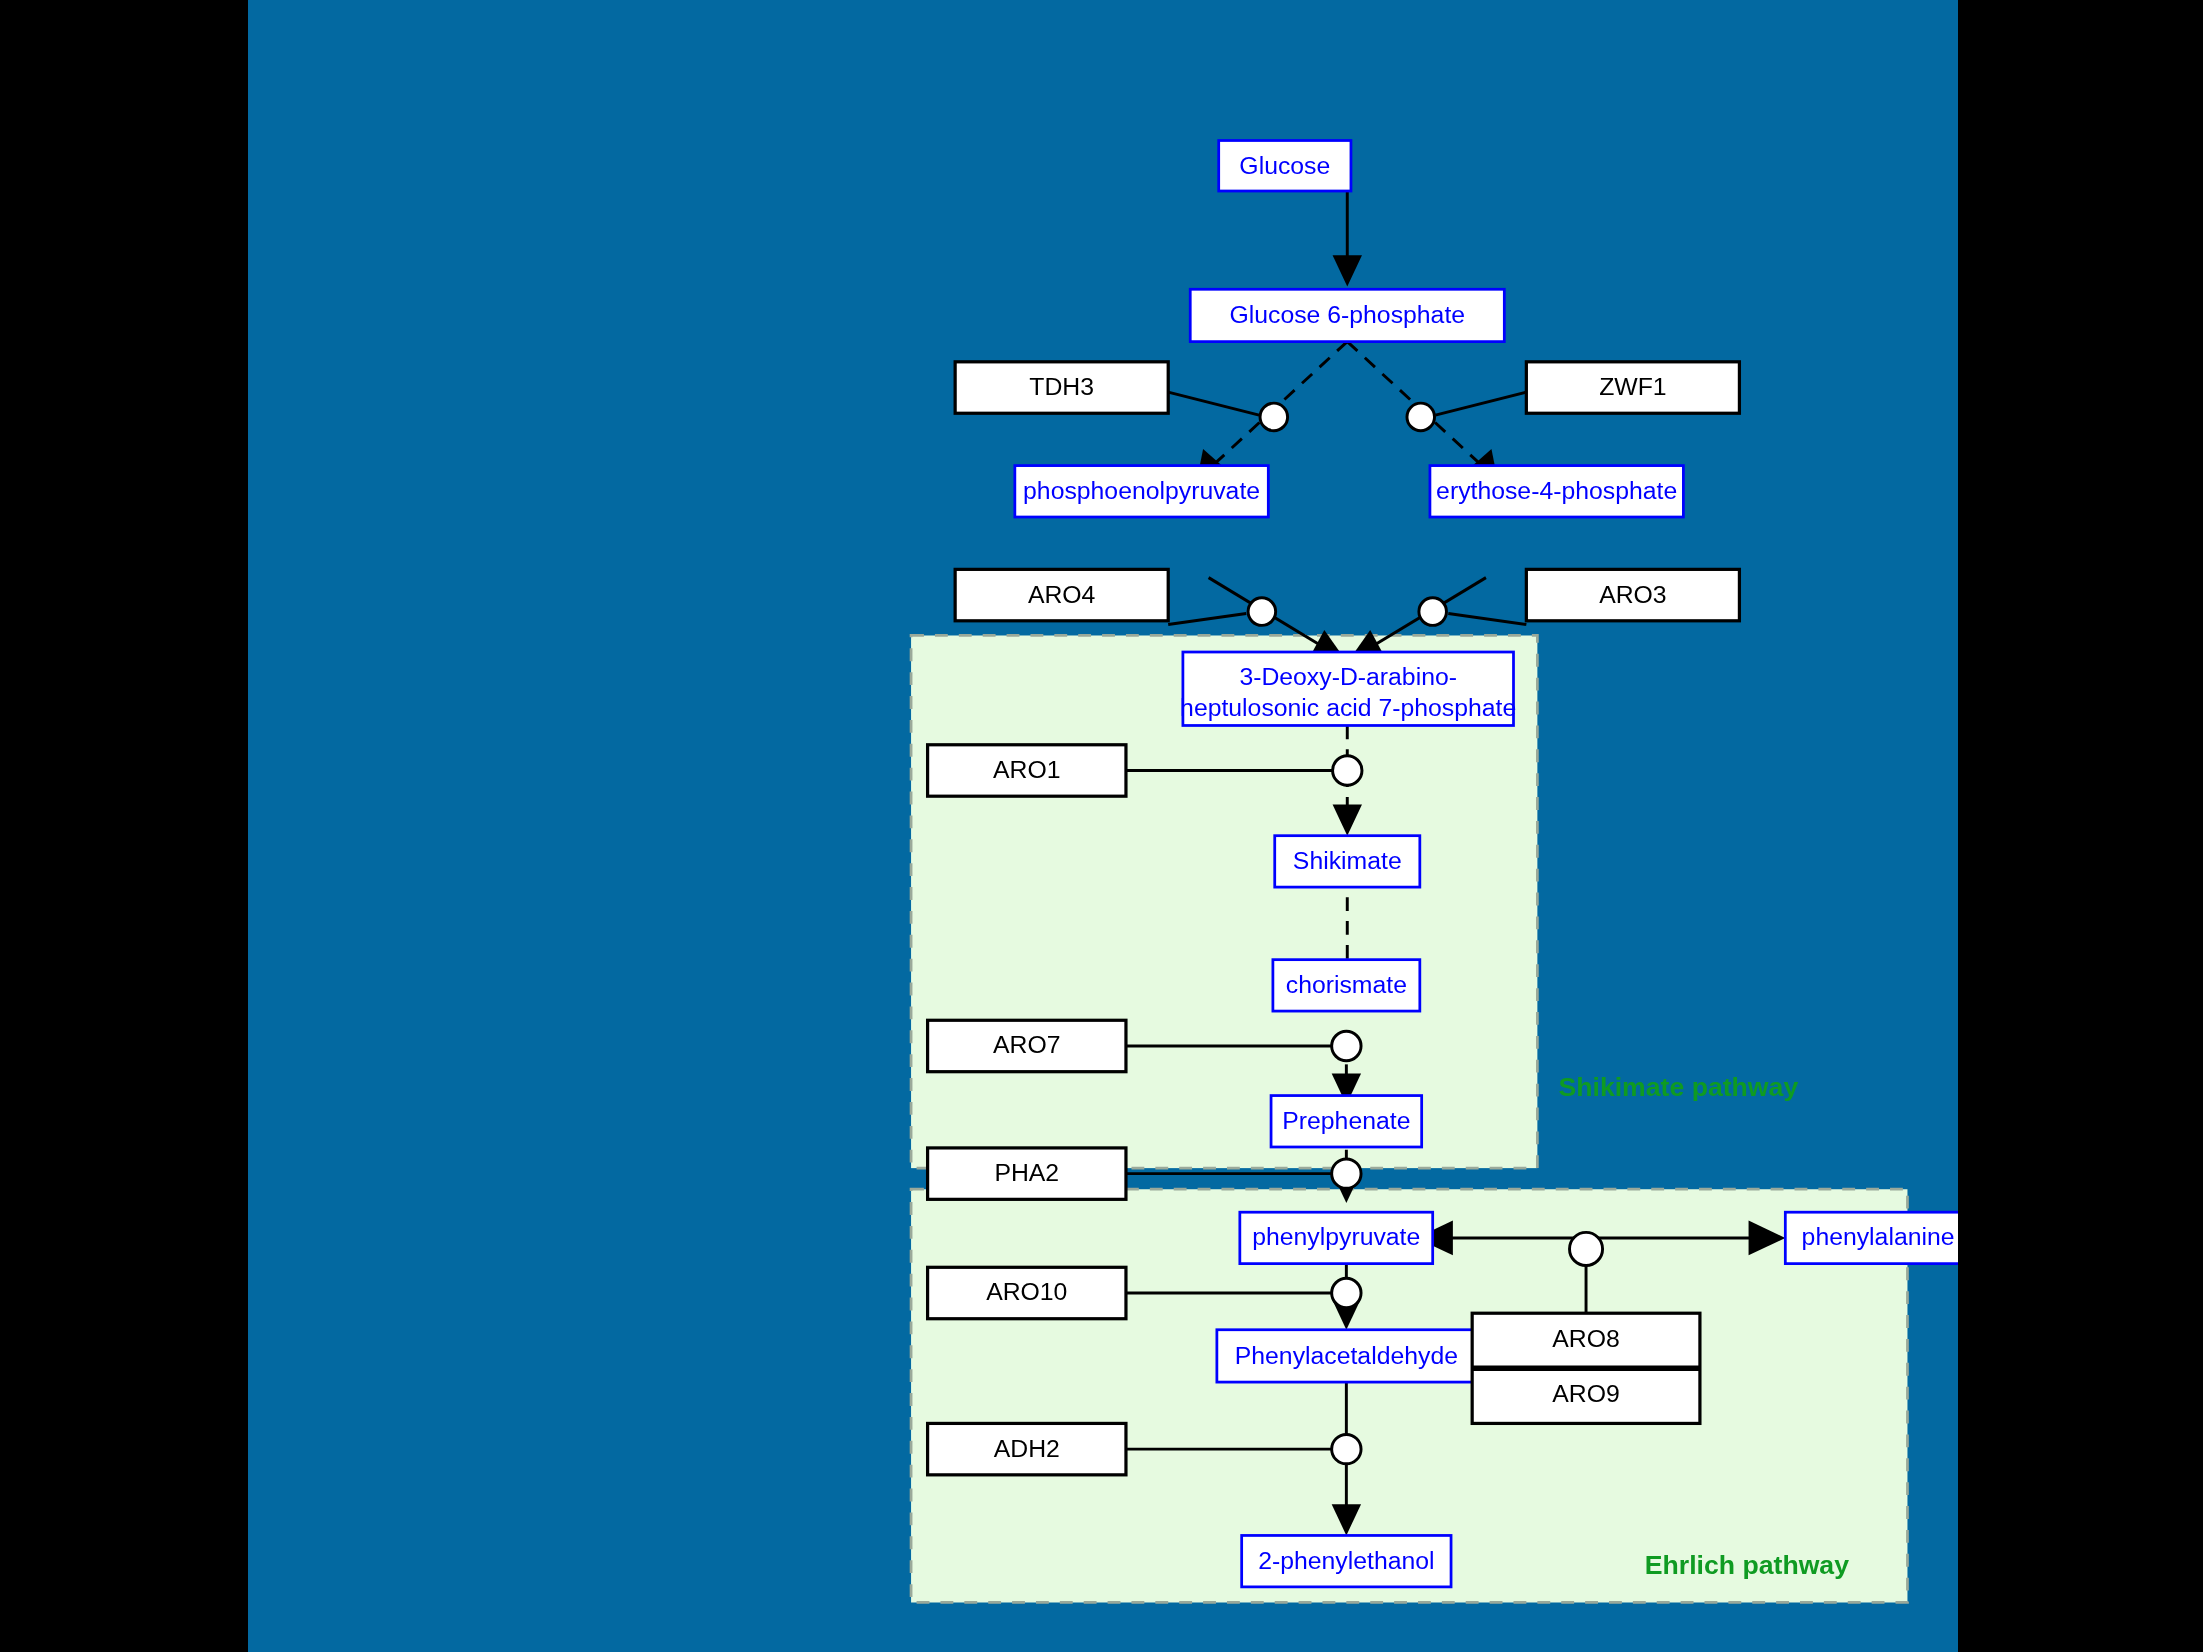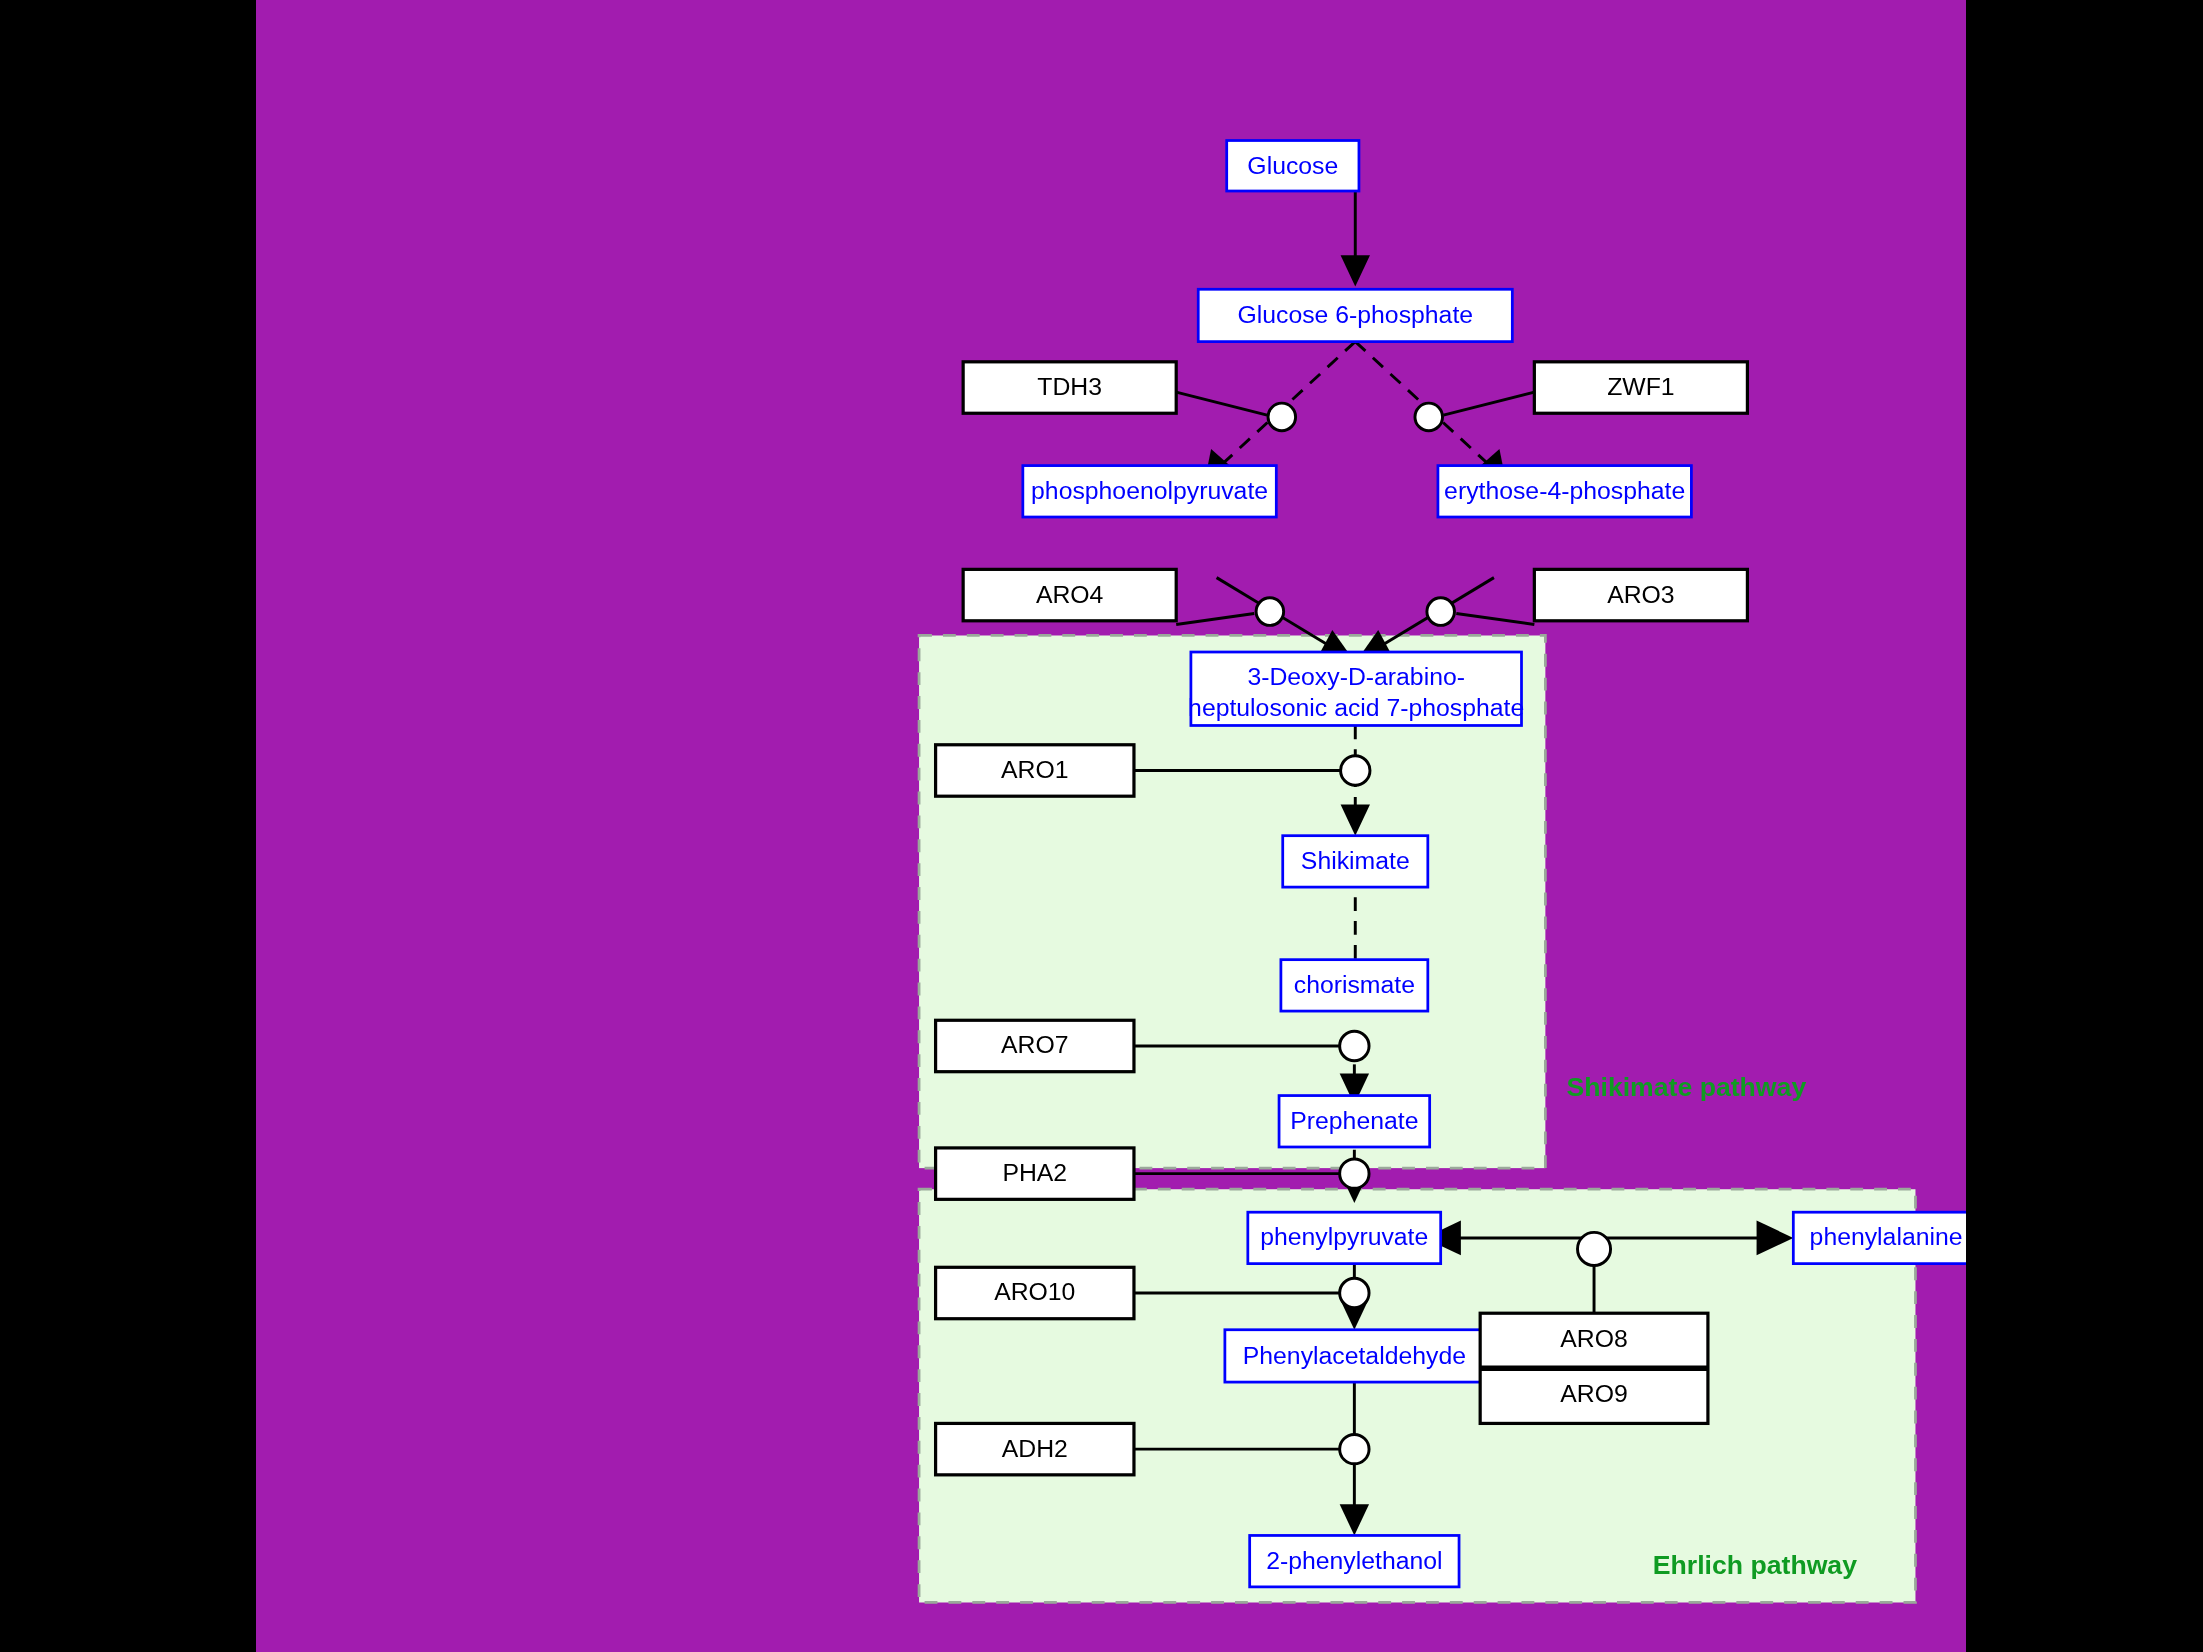--- a/index.html
+++ b/index.html
@@ -18,22 +18,21 @@
     width: 2204px;
     height: 1653px;
     background: #000000;
   }
   #page {
     position: absolute;
     left: 248px;
     top: 0px;
     width: 1710px;
     height: 1653px;
-    background: #a21caf;
-    margin-left: 8px;
+    background: #0369a1;
   }
   svg.diagram {
     display: block;
     width: 1710px;
     height: 1653px;
   }
   .metab-rect {
     fill: #ffffff;
     stroke: #0000ff;
     stroke-width: 3;

